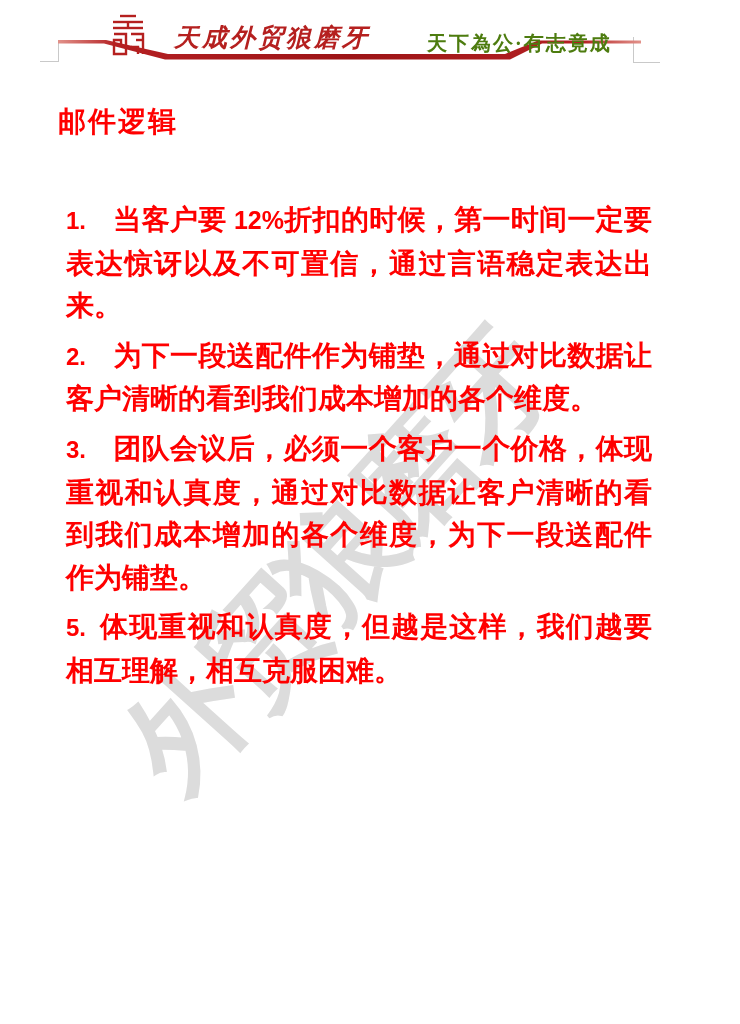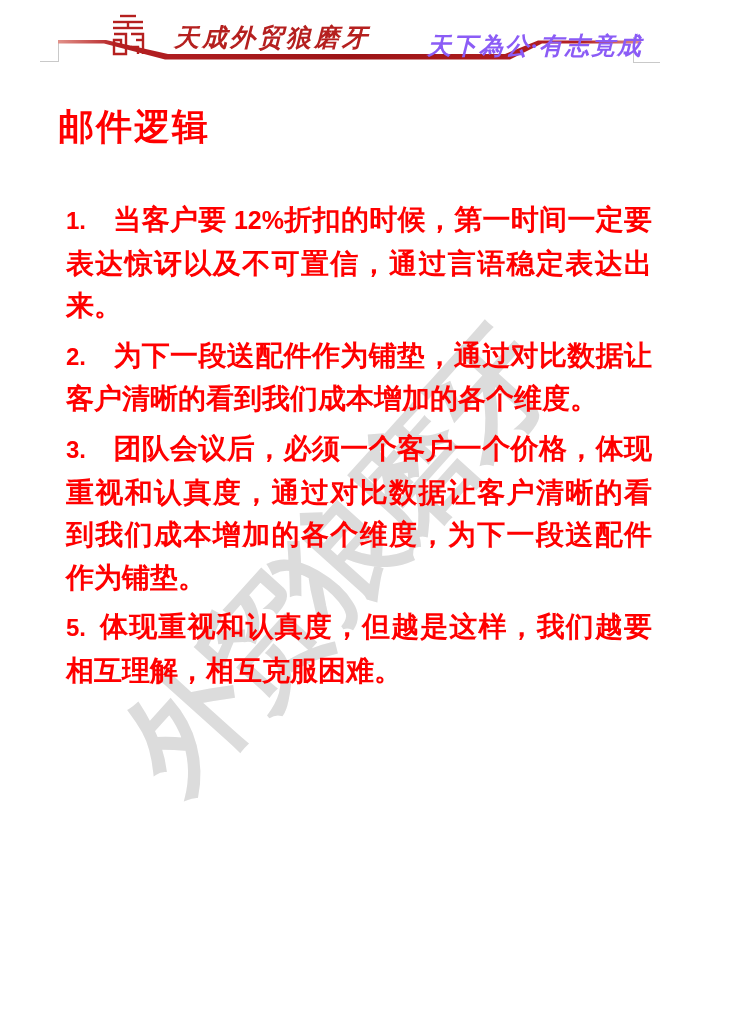--- a/index.html
+++ b/index.html
@@ -25,27 +25,27 @@
   .corner-right { left:633px; top:37px; width:26px; height:25px;
                   border-left:1px solid #c9c9c9; border-bottom:1px solid #c9c9c9; }
   .logo { position:absolute; left:108px; top:14px; z-index:3; }
   .brand {
     position:absolute; left:146px; top:21px; z-index:3;
     font-size:25px; font-weight:bold; font-style:italic;
     letter-spacing:3px; color:#b5201f;margin-left:28px;
   }
   .slogan {
     position:absolute; left:427px; top:30px; z-index:3;
-    font-size:24px; font-weight:bold; font-style:italic;
-    letter-spacing:2px; color:#8b5cf6;
+    font-size:20px; font-weight:bold; 
+    letter-spacing:2px; color:#4d7c0f;
   }
   
   .doc-title {
     position:absolute; left:58px; top:103px; margin:0; z-index:2;
-    font-size:36px; font-weight:bold; letter-spacing:2px; color:#ff0000;
+    font-size:28px; font-weight:bold; letter-spacing:2px; color:#ff0000;
   }
   .doc-body {
     position:absolute; left:59px; top:192px; width:600px; z-index:2;
     font-size:28px; line-height:42.6px; font-weight:bold; color:#ff0000;
     text-align:justify; text-align-last:left;
   }
   .doc-body p { margin:7px; }
   .num {
     font-family:"Liberation Sans","DejaVu Sans",sans-serif;
     font-size:24px; font-weight:bold;

